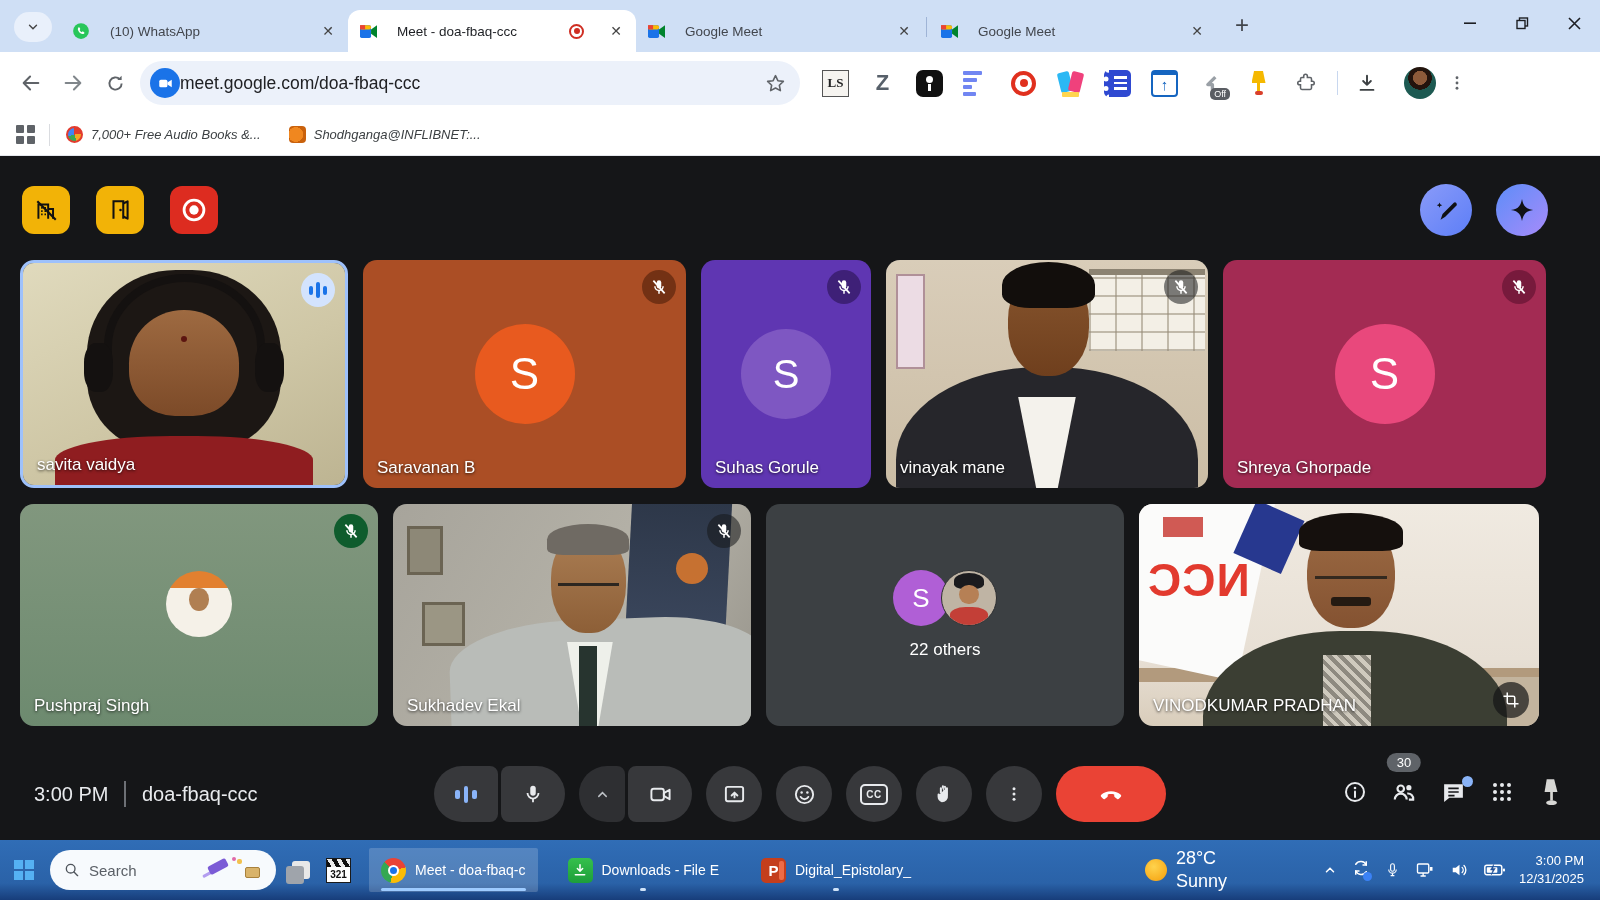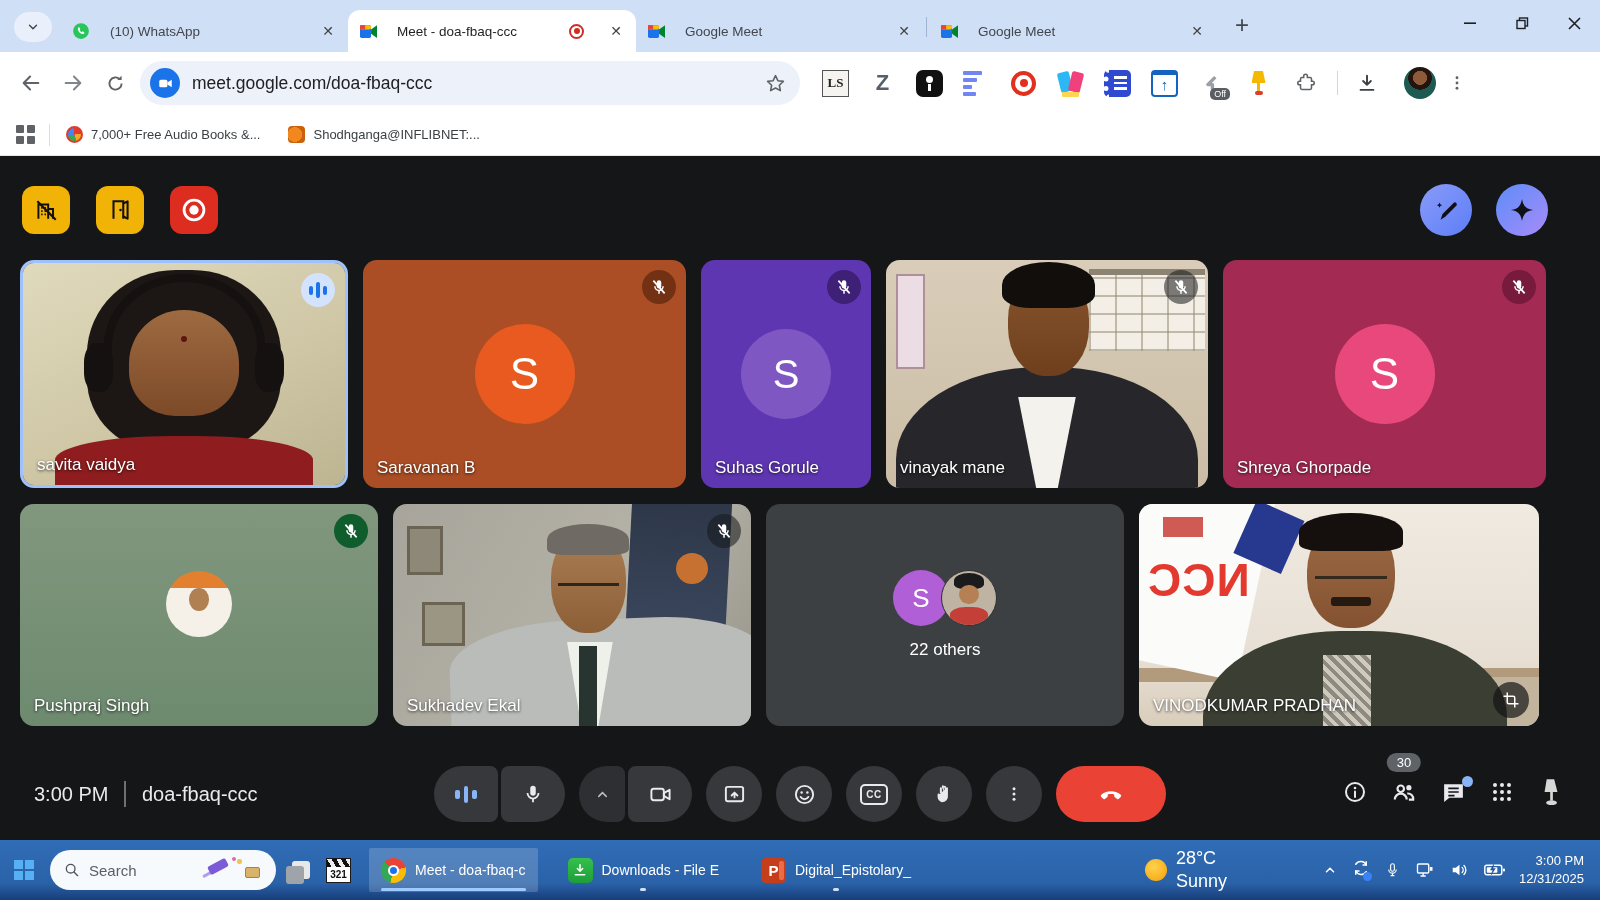--- a/index.html
+++ b/index.html
@@ -17,21 +17,21 @@
   .tab-sep { width:1px; height:20px; background:#9fb4d6; margin:0 2px 15px 2px; flex:none; }
   .rec-dot { width:15px; height:15px; border:2.5px solid #cf2e23; border-radius:50%; position:relative; flex:none; }
   .rec-dot i { position:absolute; top:50%; left:50%; width:6px; height:6px; margin:-3px 0 0 -3px; border-radius:50%; background:#cf2e23; }
   .newtab { font-size:24px; color:#41454c; margin:0 0 12px 10px; width:30px; height:30px; }
   .win-ctrls { position:absolute; right:0; top:0; height:46px; display:flex; }
   .win-btn { width:52px; height:46px; color:#1d1f23; }
 
   
   .toolbar { height:62px; background:#fff; display:flex; align-items:center; padding:0 10px; flex:none; }
   .nav-btn { width:42px; height:42px; border-radius:50%; flex:none; }
-  .omnibox { width:660px; height:44px; background:#ecf1fa; border-radius:22px; display:flex; align-items:center; padding:0 14px 0 10px; gap:12px; margin-left:4px; flex:none; }
+  .omnibox { width:660px; height:44px; background:#ecf1fa; border-radius:22px; display:flex; align-items:center; padding:0 14px 0 10px; margin-left:4px; flex:none; }
   .cam-badge { width:30px; height:30px; border-radius:50%; background:#1a73e8; flex:none; }
   .url-text { font-size:17.5px; color:#202124; flex:1; white-space:nowrap; }
   .ext-row { display:flex; align-items:center; gap:20px; margin-left:22px; }
   .ext { width:27px; height:27px; position:relative; flex:none; }
   .ext-ls { background:#f6f4f0; border:1.5px solid #555; font-family:"Liberation Serif",serif; font-size:13px; font-weight:bold; color:#222; }
   .ext-z { font-size:22px; font-weight:bold; color:#57606a; }
   .ext-lock { background:#111; border-radius:7px; flex-direction:column; gap:1px; }
   .ext-lock b { width:7px; height:7px; border-radius:50%; background:#fff; }
   .ext-lock i { width:3px; height:7px; background:#fff; }
   .ext-bars { flex-direction:column; align-items:flex-start; gap:3px; }
@@ -48,21 +48,21 @@
   .ext-off svg { display:block; }
   .ext-off .badge { position:absolute; right:-5px; bottom:-3px; background:#5a5d63; color:#fff; font-size:9px; padding:1px 4px; border-radius:5px; }
   .ext-lamp .shade { width:14px; height:12px; background:#f5b800; clip-path:polygon(18% 0,82% 0,100% 100%,0 100%); }
   .ext-lamp { flex-direction:column; }
   .ext-lamp .stem { width:3px; height:8px; background:#f5b800; }
   .ext-lamp .base { width:8px; height:4px; background:#d93f2b; border-radius:2px; }
   .tb-sep { width:1px; height:24px; background:#c8d7ef; margin-left:18px; }
   .avatar-btn { width:32px; height:32px; border-radius:50%; background:radial-gradient(circle at 50% 34%, #8d5b3a 0 26%, #23140d 27% 44%, #1d5a52 45%); margin-left:16px; flex:none; }
 
   
-  .bookmarksbar { height:42px; background:#fff; border-bottom:1px solid #e4e7ec; display:flex; align-items:center; padding:0 16px; flex:none; }
+  .bookmarksbar { height:42px; background:#fff; border-bottom:1px solid #e4e7ec; display:flex; align-items:center; padding:0 16px; flex:none;font-style:italic; }
   .bm-grid { display:grid; grid-template-columns:8px 8px; grid-gap:3px; margin-right:14px; }
   .bm-grid b { width:8px; height:8px; background:#5f6368; border-radius:1px; }
   .bm-sep { width:1px; height:22px; background:#dadce0; margin-right:16px; }
   .bm { display:flex; align-items:center; gap:8px; margin-right:28px; font-size:13px; color:#3c4043; }
   .fav1 { width:17px; height:17px; border-radius:50%; background:conic-gradient(#e23b2e 0 25%, #f5a623 0 45%, #3aa757 0 70%, #4285f4 0 100%); border:2px solid #e23b2e; }
   .fav2 { width:17px; height:17px; border-radius:4px; background:radial-gradient(circle at 40% 50%, #f0871f 0 55%, #c9610c 56%); }
 
   
   .meet { flex:1; background:#151618; position:relative; }
   .fx-row { position:absolute; top:30px; left:22px; display:flex; gap:26px; }

